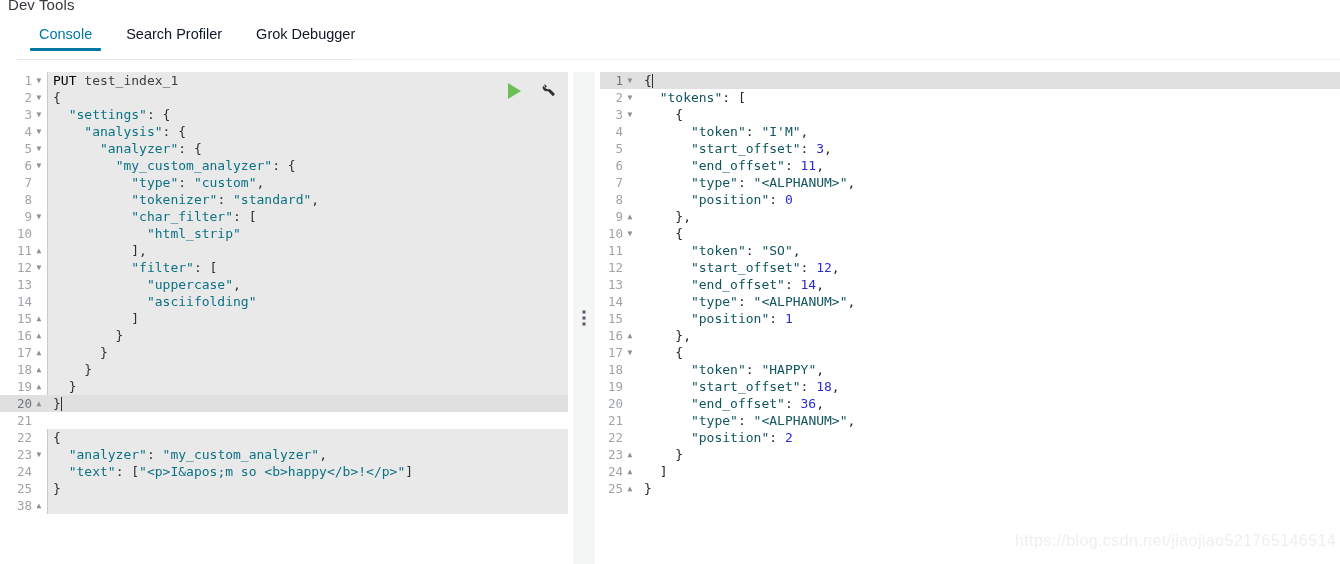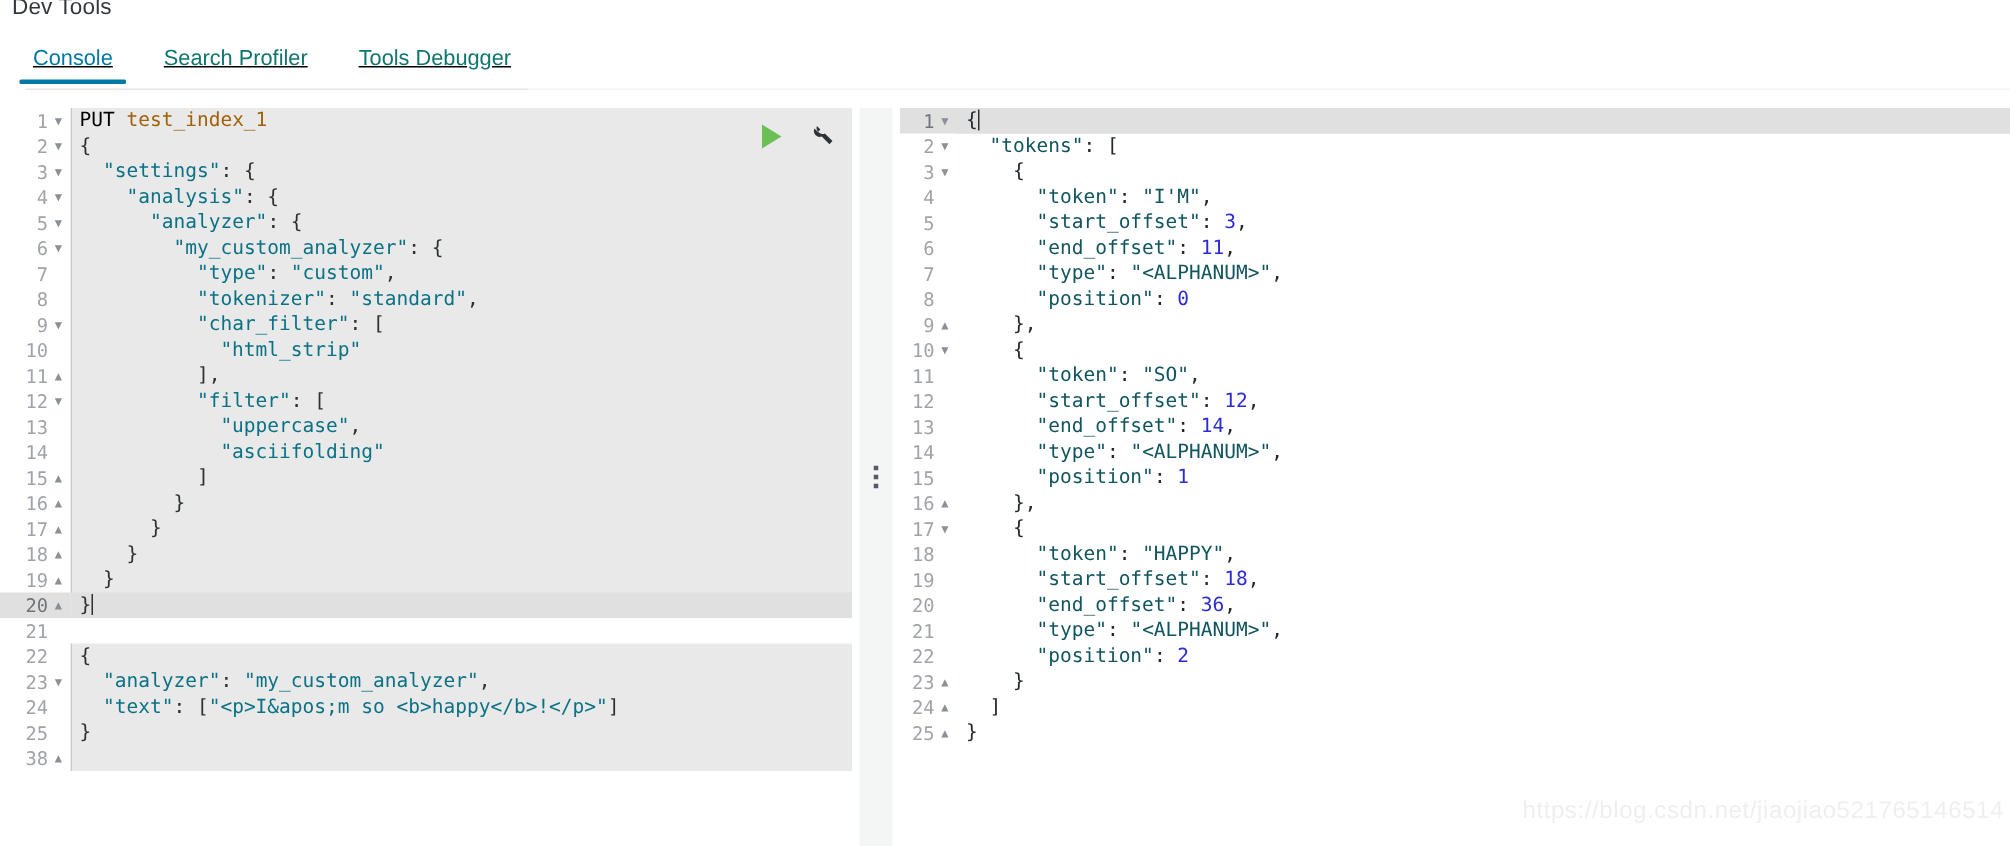--- a/index.html
+++ b/index.html
@@ -9,23 +9,23 @@
     overflow:hidden;position:relative;
   }
   
   .app-title{
     position:absolute;left:8px;top:-4px;
     font-size:15px;color:#34383c;letter-spacing:.1px;
   }
   .tabbar{
     position:absolute;left:0;top:26px;width:1340px;height:34px;
   }
-  .tabs{display:flex;align-items:center;height:34px;padding-left:5px;box-sizing:border-box;text-decoration:underline;}
+  .tabs{display:flex;align-items:flex-start;height:34px;padding-left:22px;box-sizing:border-box;}
   .tab{
-    font-size:14.5px;color:#0f766e;padding:0 17px 9px 17px;
+    font-size:14.5px;color:#0f172a;padding:0 17px 9px 17px;
     cursor:pointer;white-space:nowrap;position:relative;
   }
   .tab.active{color:#0079a5;}
   .tab.active:after{
     content:"";position:absolute;left:8px;right:8px;bottom:0;height:3px;
     background:#0079a5;border-radius:1px;
   }
   .tabbar-rule{
     position:absolute;left:17px;top:59px;width:335px;height:1px;background:#e4e7e9;
   }
@@ -81,21 +81,21 @@
   .reqbg{
     position:absolute;left:47px;width:521px;background:#e9e9e9;
   }
   .blockbar{position:absolute;width:1px;background:#c9c9c9;}
 
   
   .respcur{position:absolute;left:0;right:0;height:17px;background:#e0e0e0;}
 
   
   .k-method{color:#000000;}
-  .k-url{color:#a16207;}
+  .k-url{color:#404040;}
   .k-key{color:#0b7285;}
   .k-str{color:#0b7285;}
   .k-punc{color:#2c3033;}
   .r-key{color:#11555f;}
   .r-str{color:#11555f;}
   .r-num{color:#2b2bd6;}
   .r-punc{color:#21272b;}
 
   .caret{
     display:inline-block;width:1px;height:14px;background:#2c3033;
@@ -134,21 +134,21 @@
 </style>
 </head>
 <body>
 
 <div class="app-title">Dev Tools</div>
 
 <div class="tabbar">
   <div class="tabs" id="tabs-container">
       <div class="tab active">Console</div>
       <div class="tab">Search Profiler</div>
-      <div class="tab">Tools Debugger</div>
+      <div class="tab">Grok Debugger</div>
     </div>
 </div>
 <div class="tabbar-rule"></div>
 <div class="tabbar-rule2"></div>
 
 <div class="workspace">
 
   <div class="pane pane-left">
     <div class="editor">
 

